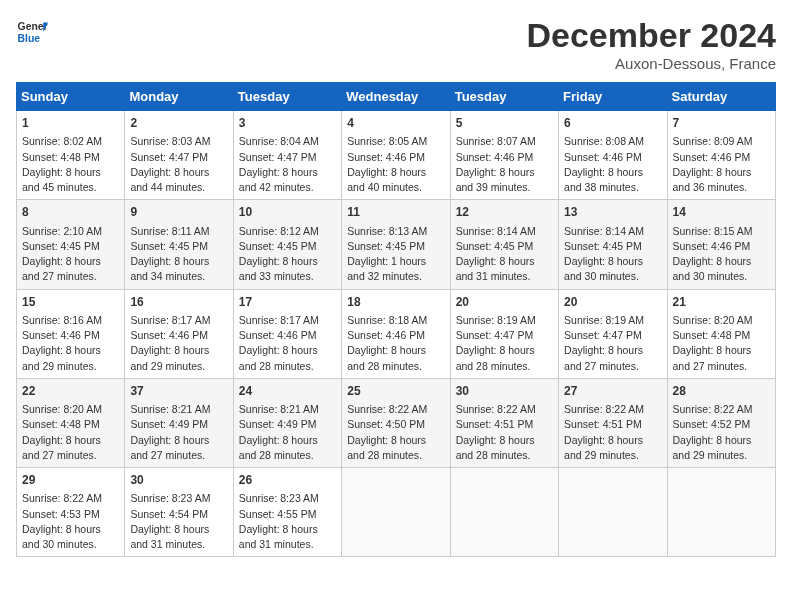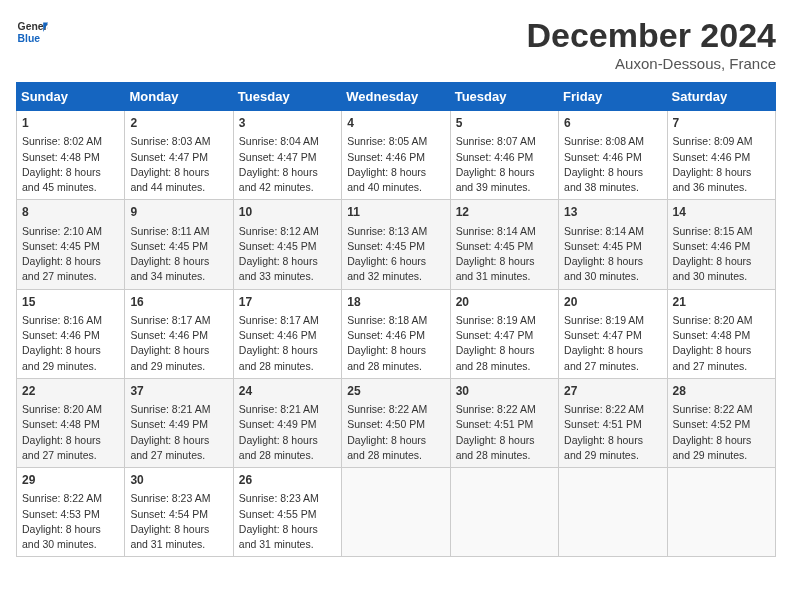--- a/index.html
+++ b/index.html
@@ -165,21 +165,21 @@
         <td>
           <span class="day-num">10</span>
           <div>Sunrise: 8:12 AM</div>
           <div>Sunset: 4:45 PM</div>
           <div>Daylight: 8 hours and 33 minutes.</div>
         </td>
         <td>
           <span class="day-num">11</span>
           <div>Sunrise: 8:13 AM</div>
           <div>Sunset: 4:45 PM</div>
-          <div>Daylight: 6 hours and 32 minutes.</div>
+          <div>Daylight: 1 hours and 32 minutes.</div>
         </td>
         <td>
           <span class="day-num">12</span>
           <div>Sunrise: 8:14 AM</div>
           <div>Sunset: 4:45 PM</div>
           <div>Daylight: 8 hours and 31 minutes.</div>
         </td>
         <td>
           <span class="day-num">13</span>
           <div>Sunrise: 8:14 AM</div>

